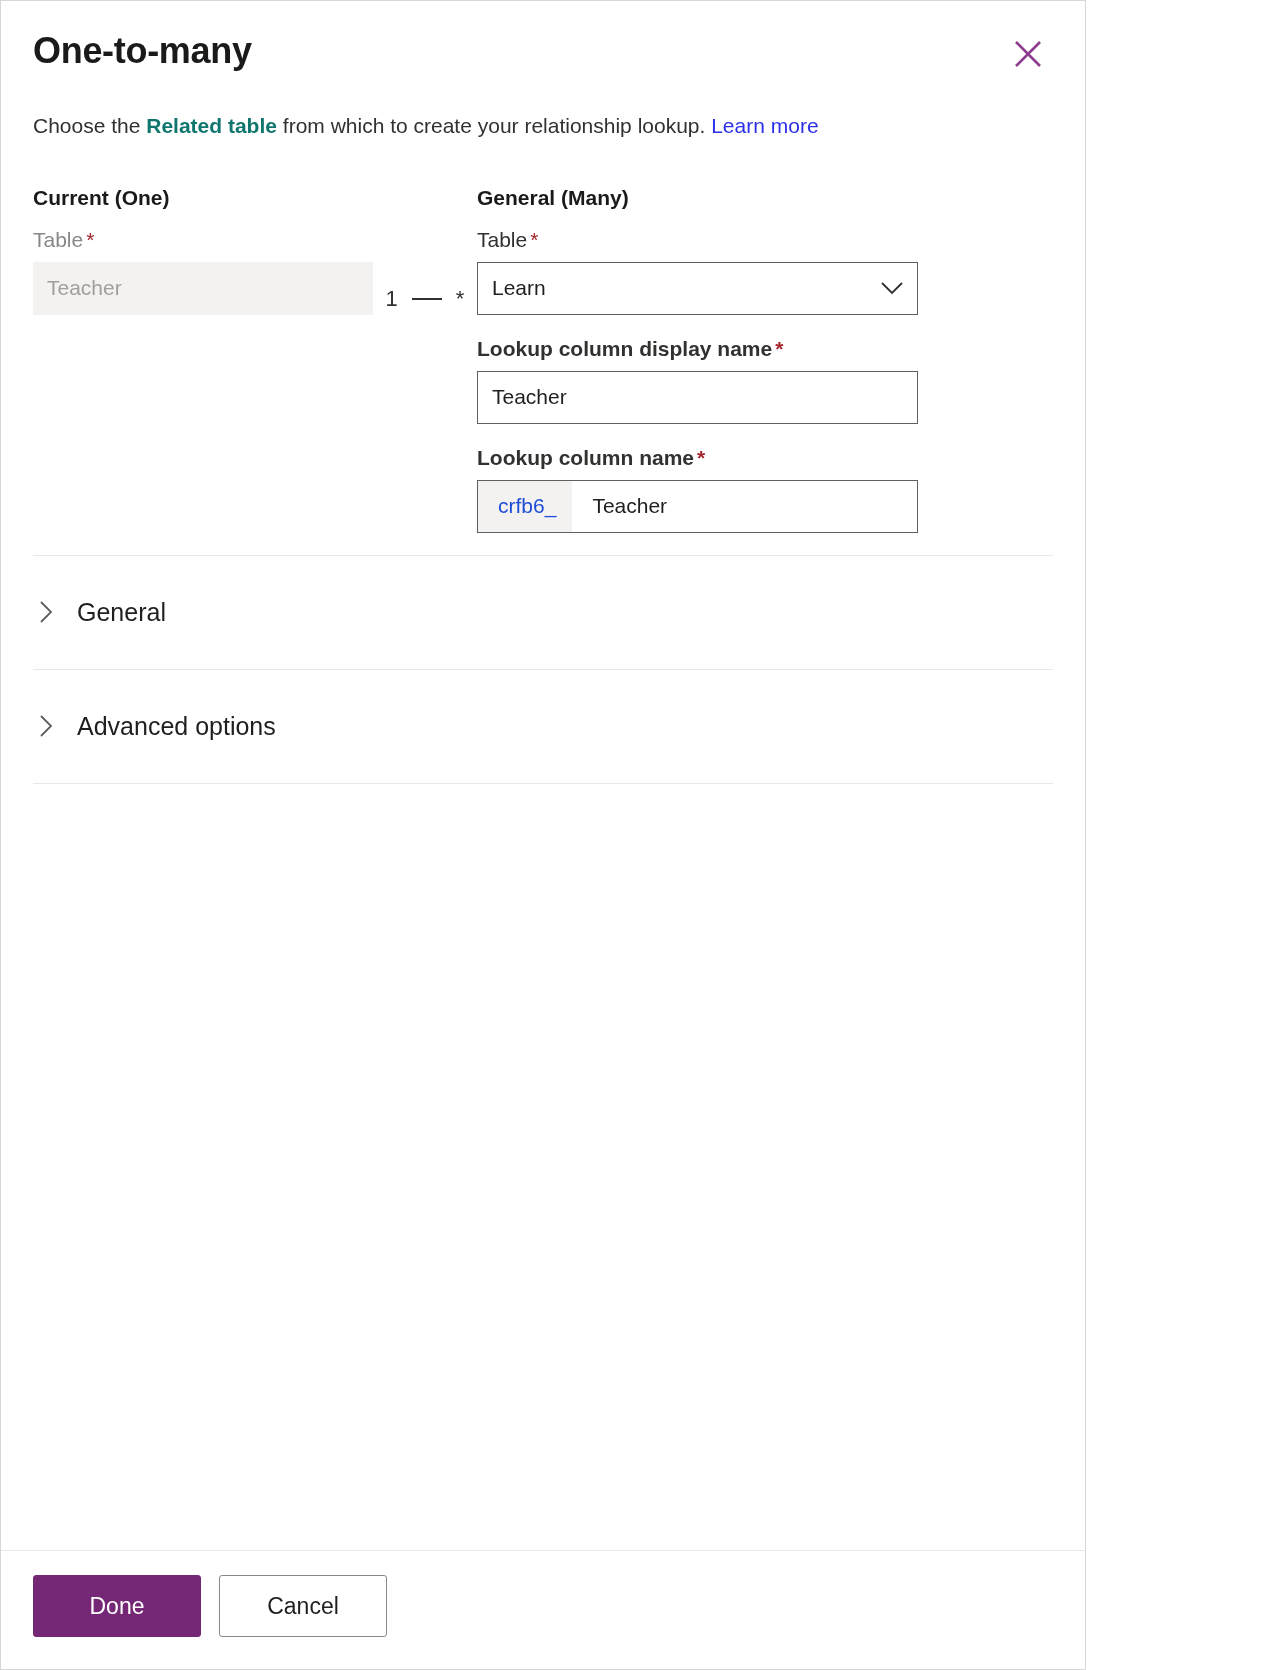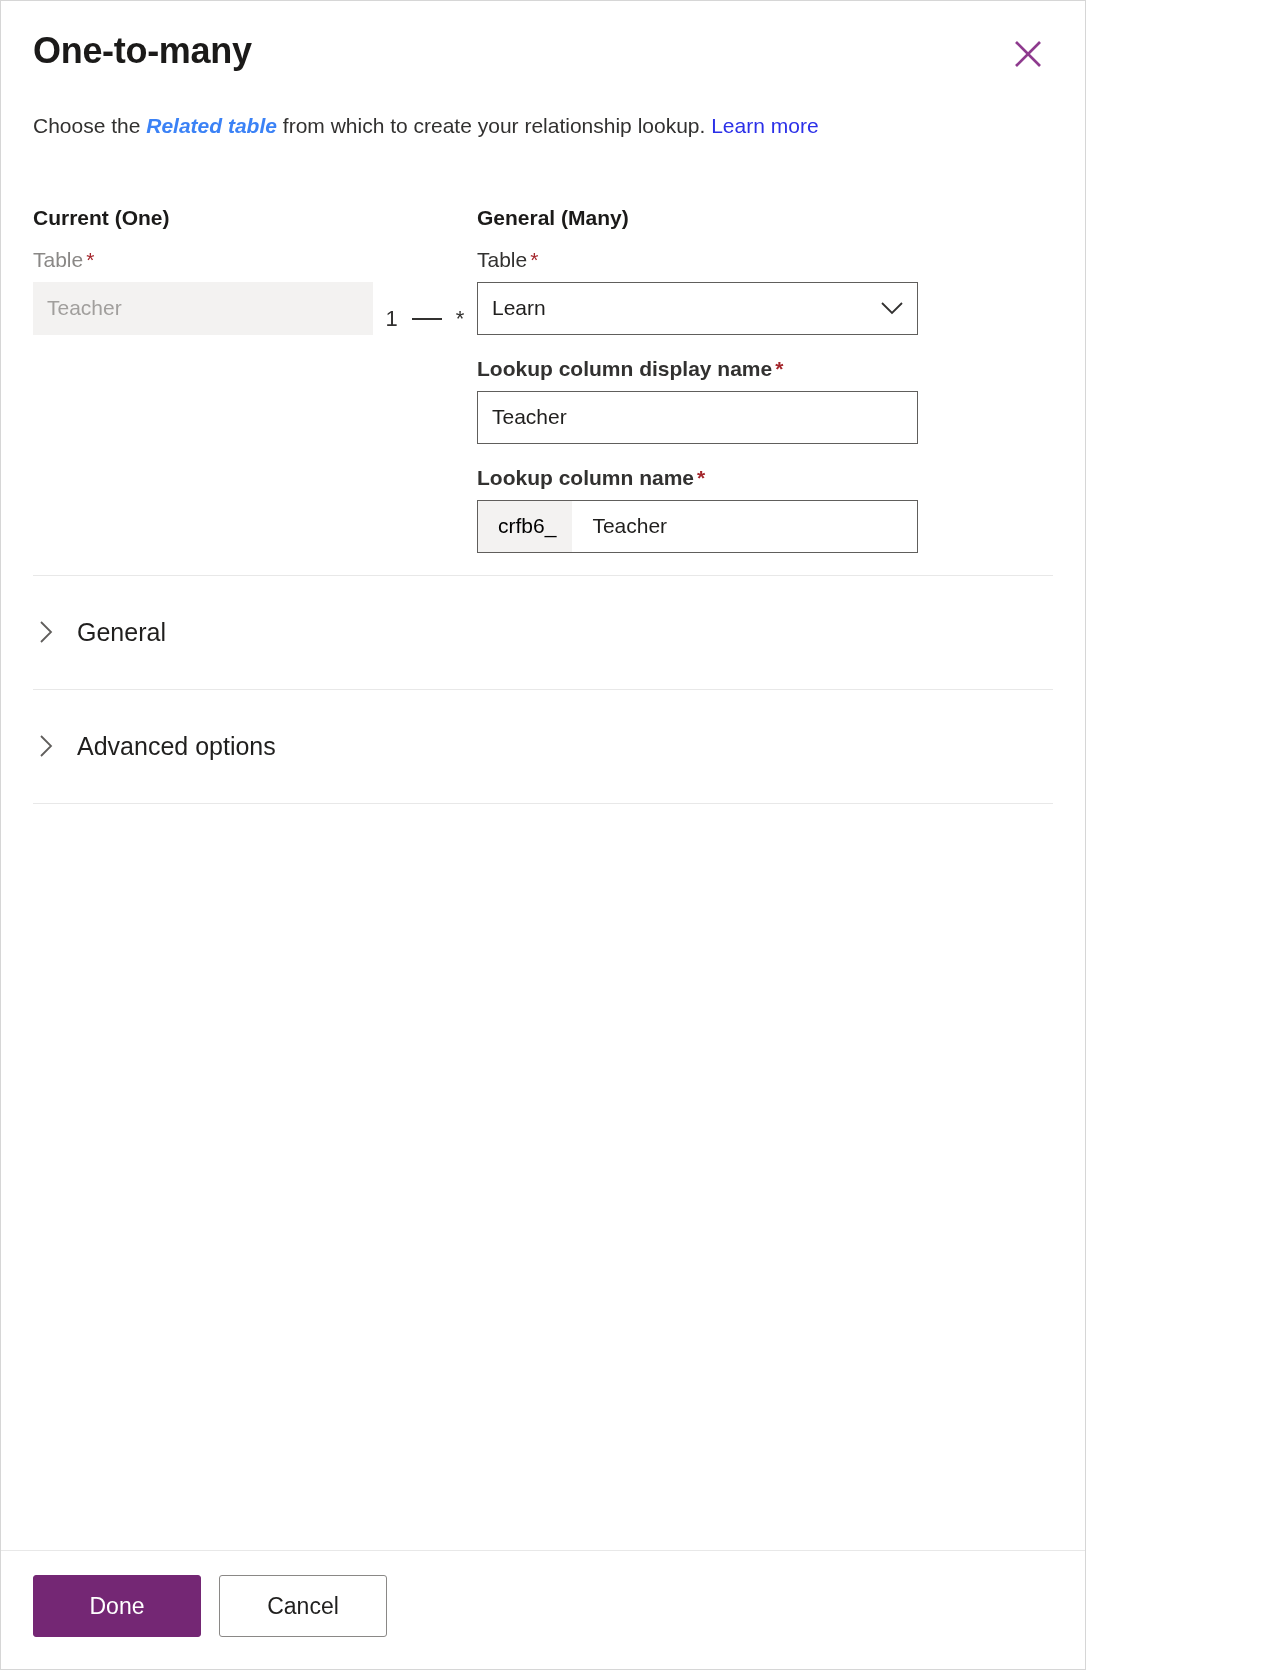--- a/index.html
+++ b/index.html
@@ -53,38 +53,38 @@
     padding: 0;
   }
   .close-btn svg { display: block; }
 
   .subtitle {
     margin: 41px 0 0 0;
     font-size: 21px;
     color: #323130;
     line-height: 1.35;
   }
-  .subtitle b { font-weight: bold; color: #3b82f6; font-style: italic; }
+  .subtitle b { font-weight: bold; color: #0f766e; }
   .link {
     color: #2b30e8;
     text-decoration: none;
     cursor: pointer;
   }
 
   
   .body {
     flex: 1 1 auto;
     padding: 0 32px;
     overflow: hidden;
   }
 
   .columns {
     display: flex;
     align-items: flex-start;
-    margin-top: 66px;
+    margin-top: 46px;
   }
   .col-current { width: 340px; flex: none; }
   .cardinality {
     width: 104px;
     flex: none;
     display: flex;
     align-items: center;
     justify-content: center;
     gap: 14px;
     margin-top: 100px;
@@ -156,21 +156,21 @@
     width: 100%;
     height: 53px;
     border: 1px solid #605e5c;
     background: #ffffff;
     display: flex;
     align-items: stretch;
     overflow: hidden;
   }
   .prefix-box {
     background: #f3f2f1;
-    color: #000000;
+    color: #1d4ed8;
     font-size: 21px;
     display: flex;
     align-items: center;
     padding: 0 16px 0 20px;
   }
   .prefixed-input {
     flex: 1 1 auto;
     display: flex;
     align-items: center;
     padding-left: 20px;

